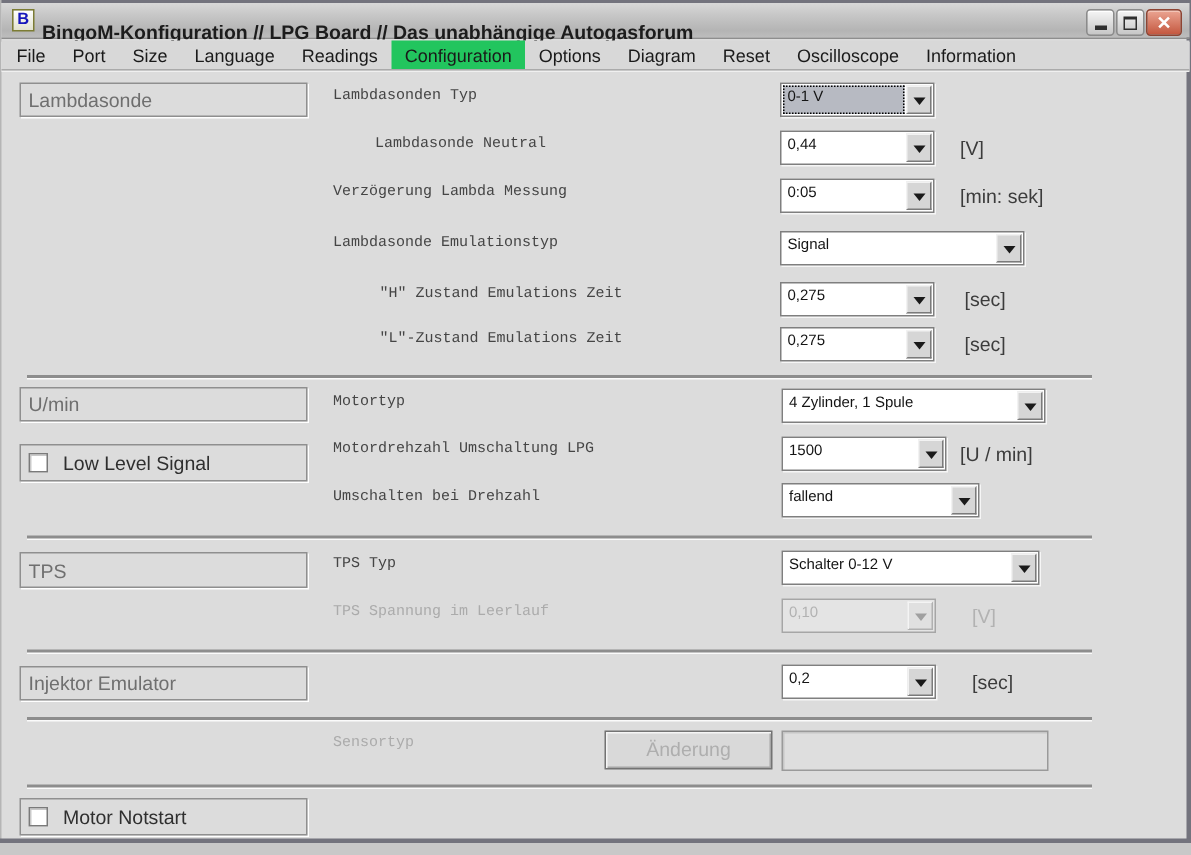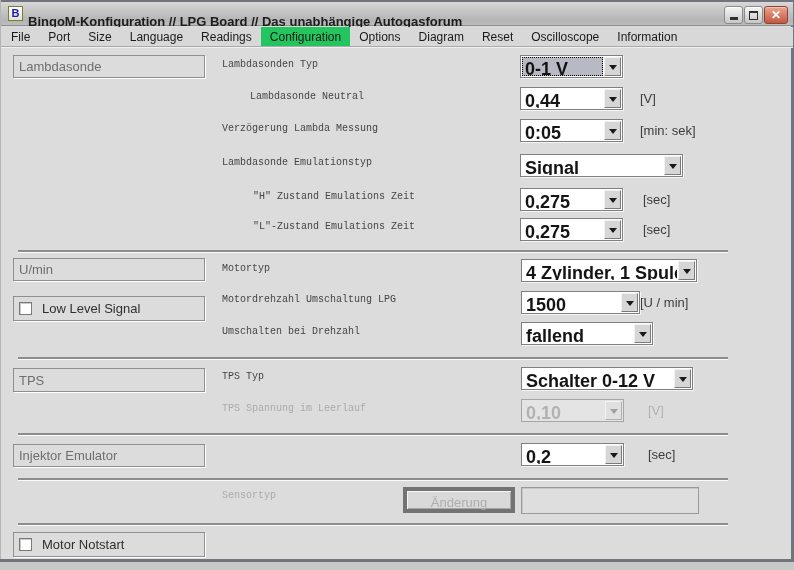--- a/index.html
+++ b/index.html
@@ -79,22 +79,22 @@
   .flabel.disabled { color:#ababab; }
   .unit { position:absolute; font-size:13px; color:#3c3c3c; white-space:nowrap; }
   .unit.disabled { color:#b2b2b2; }
 
   .combo {
     position:absolute; height:23px; background:#ffffff;
     border:1px solid #7f7f7f; box-shadow:1px 1px 0 #f6f6f6;
   }
   .combo-text {
     position:absolute; left:1px; top:1px; bottom:1px; right:19px;
-    padding:2px 1px 0 3px; font-size:18px; color:#141414;
-    white-space:nowrap; overflow:hidden;font-weight:bold;
+    padding:2px 1px 0 3px; font-size:10px; color:#141414;
+    white-space:nowrap; overflow:hidden;
   }
   .combo.selected .combo-text {
     background:#b7bac2; outline:1px dotted #000000; outline-offset:-1px;
   }
   .combo-btn {
     position:absolute; right:1px; top:1px; bottom:1px; width:17px;
     background:#d6d6d6; border:1px solid;
     border-color:#f2f2f2 #7a7a7a #7a7a7a #f2f2f2;
     display:flex; align-items:center; justify-content:center;
   }
@@ -108,21 +108,21 @@
   .combo.disabled .combo-btn { background:#e0e0e0; border-color:#f4f4f4 #b0b0b0 #b0b0b0 #f4f4f4; }
   .combo.disabled .arr { border-top-color:#a0a0a0; }
 
   .divider {
     position:absolute; left:18px; width:710px; height:2px;
     background:#8d8d8d; box-shadow:0 1px 0 #fbfbfb;
   }
 
   .push-btn {
     position:absolute; left:403px; top:487px; width:112px; height:26px;
-    background:#d9d9d9; border:4px solid #737373;
+    background:#d9d9d9; border:1px solid #737373;
     box-shadow:inset 1px 1px 0 #f5f5f5, inset -1px -1px 0 #a6a6a6;
     font-size:13px; color:#aeaeae; text-align:center; line-height:24px;
   }
   .sunken-field {
     position:absolute; left:521px; top:487px; width:178px; height:27px;
     background:#dedede; border:1px solid #9a9a9a;
     box-shadow:inset 1px 1px 0 #c6c6c6;
   }
 </style>
 </head>
@@ -232,21 +232,21 @@
 
   <div class="flabel" style="left:222px; top:263px;">Motortyp</div>
   <div class="combo" style="left:521px; top:259px; width:176px;">
     <span class="combo-text">4 Zylinder, 1 Spule</span>
     <span class="combo-btn">
         <span class="arr"></span>
       </span>
   </div>
 
   <div class="flabel" style="left:222px; top:294px;">Motordrehzahl Umschaltung LPG</div>
-  <div class="combo" style="left:521px; top:291px; width:119px;">
+  <div class="combo" style="left:521px; top:291px; width:110px;">
     <span class="combo-text">1500</span>
     <span class="combo-btn">
         <span class="arr"></span>
       </span>
   </div>
   <div class="unit" style="left:640px; top:295px;">[U / min]</div>
 
   <div class="flabel" style="left:222px; top:326px;">Umschalten bei Drehzahl</div>
   <div class="combo" style="left:521px; top:322px; width:132px;">
     <span class="combo-text">fallend</span>

